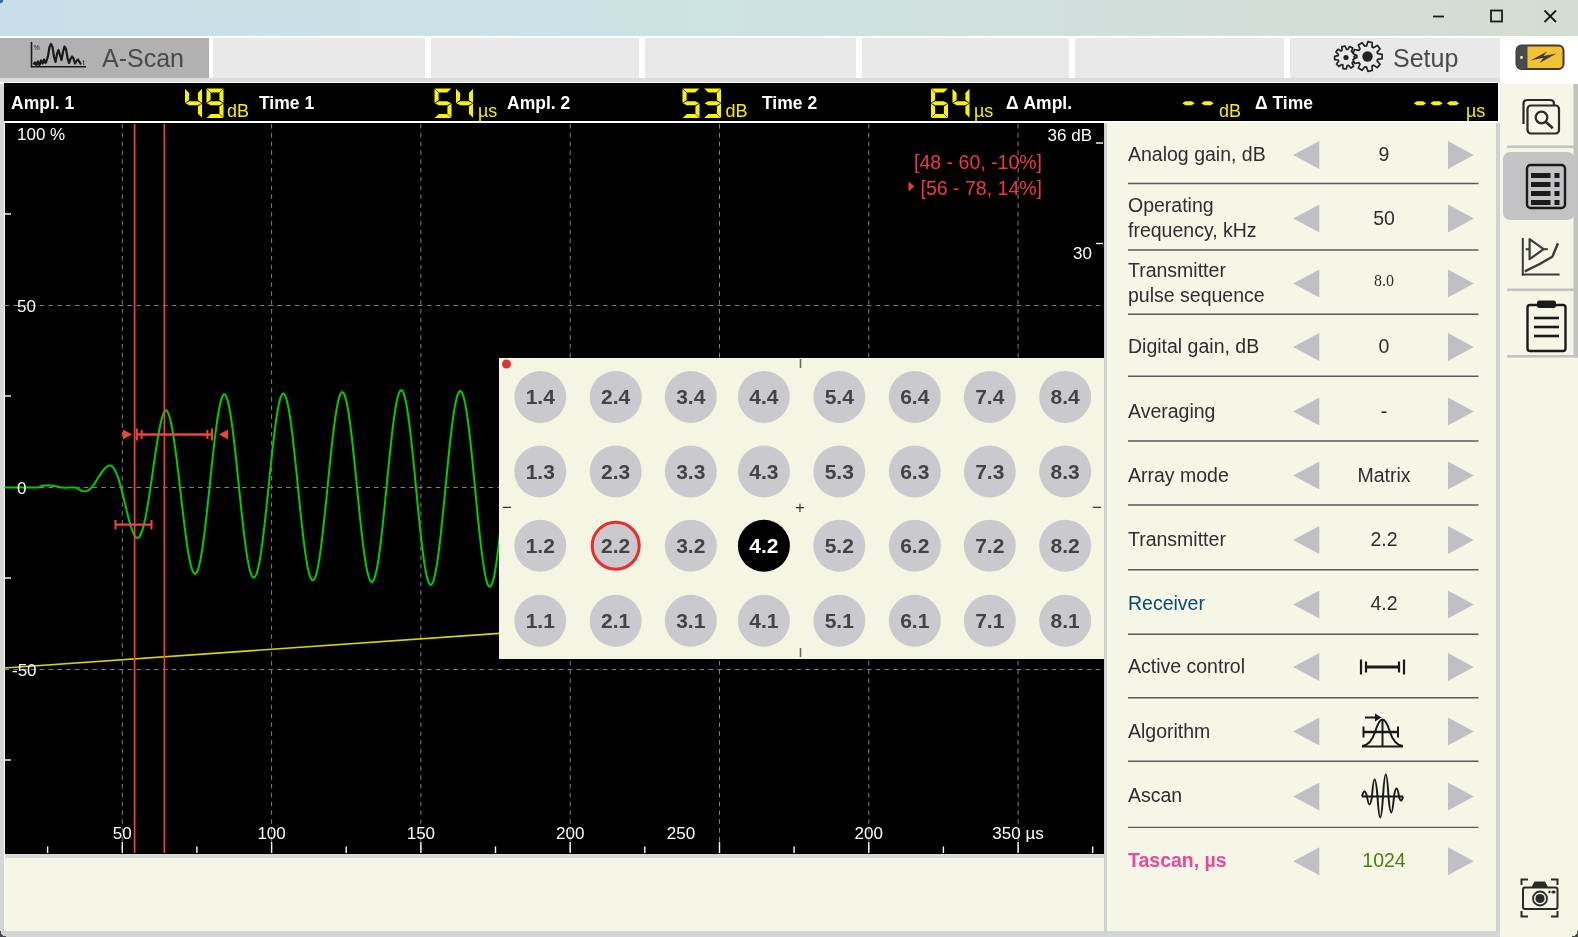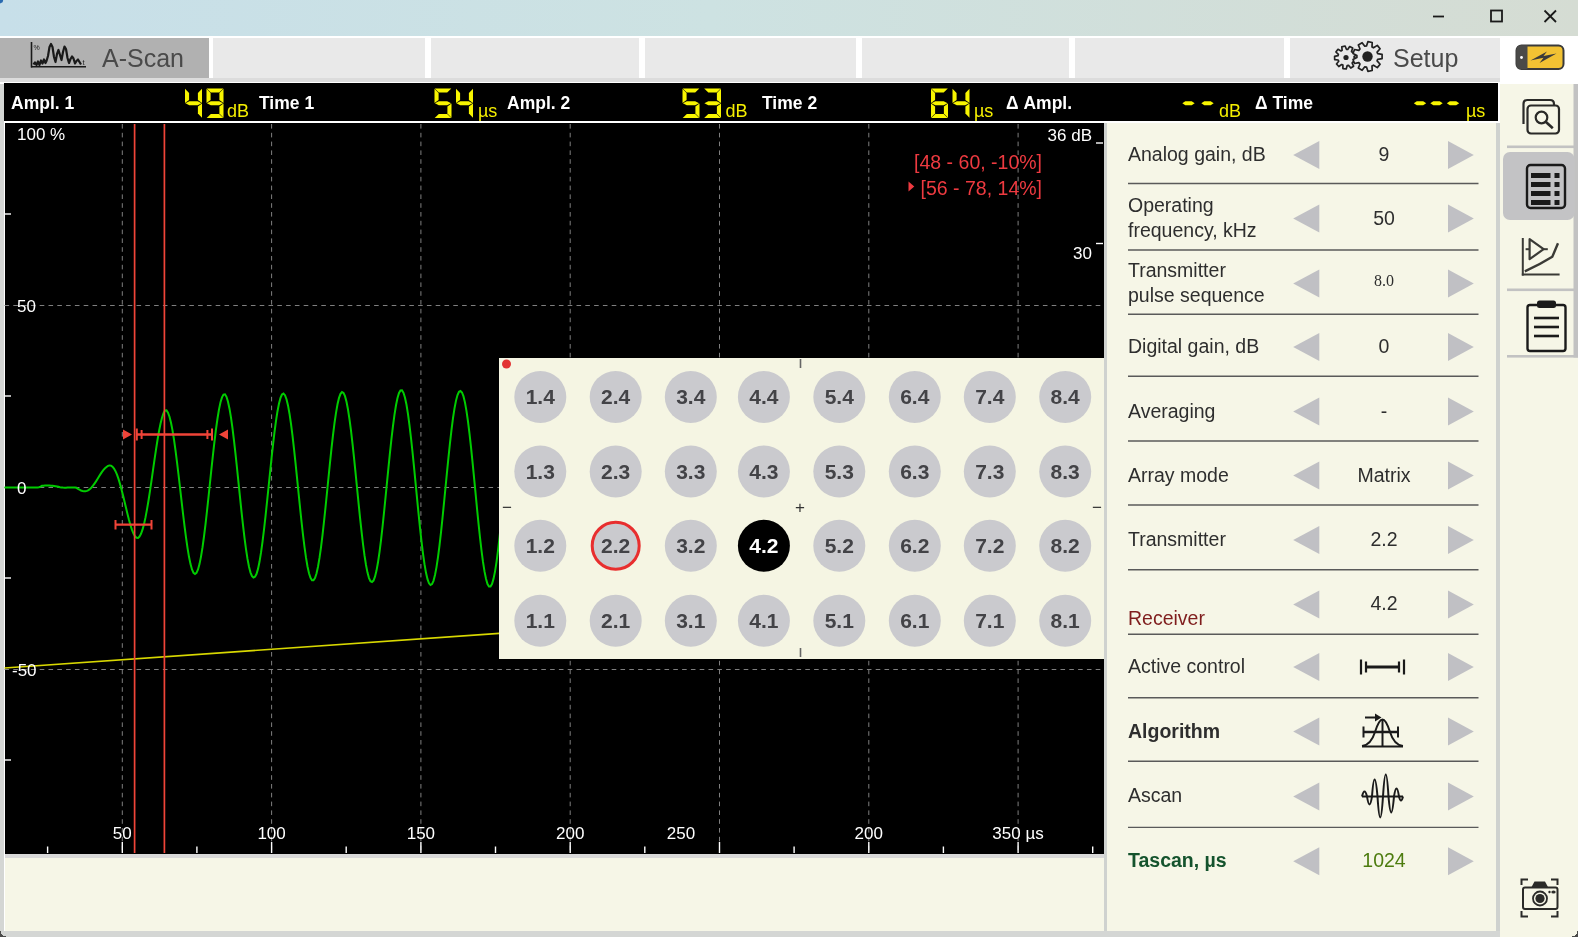--- a/index.html
+++ b/index.html
@@ -333,26 +333,26 @@
 <div class="abs" style="left:1128px;top:283.9px;font-size:19.5px;font-weight:normal;color:#2e2e2e;">pulse sequence</div>
 <div class="abs" style="left:1324px;top:271.6px;width:120px;text-align:center;font-size:16px;color:#2e2e2e;font-family:Liberation Serif, serif;">8.0</div>
 <div class="abs" style="left:1128px;top:335.0px;font-size:19.5px;font-weight:normal;color:#2e2e2e;">Digital gain, dB</div>
 <div class="abs" style="left:1324px;top:335.0px;width:120px;text-align:center;font-size:19.5px;color:#2e2e2e;">0</div>
 <div class="abs" style="left:1128px;top:399.6px;font-size:19.5px;font-weight:normal;color:#2e2e2e;">Averaging</div>
 <div class="abs" style="left:1324px;top:399.6px;width:120px;text-align:center;font-size:19.5px;color:#2e2e2e;">-</div>
 <div class="abs" style="left:1128px;top:463.6px;font-size:19.5px;font-weight:normal;color:#2e2e2e;">Array mode</div>
 <div class="abs" style="left:1324px;top:463.6px;width:120px;text-align:center;font-size:19.5px;color:#2e2e2e;">Matrix</div>
 <div class="abs" style="left:1128px;top:528.0px;font-size:19.5px;font-weight:normal;color:#2e2e2e;">Transmitter</div>
 <div class="abs" style="left:1324px;top:528.0px;width:120px;text-align:center;font-size:19.5px;color:#2e2e2e;">2.2</div>
-<div class="abs" style="left:1128px;top:592.4px;font-size:19.5px;font-weight:normal;color:#7f1d1d;margin-top:15px;">Receiver</div>
+<div class="abs" style="left:1128px;top:592.4px;font-size:19.5px;font-weight:normal;color:#0c4a6e;">Receiver</div>
 <div class="abs" style="left:1324px;top:592.4px;width:120px;text-align:center;font-size:19.5px;color:#2e2e2e;">4.2</div>
 <div class="abs" style="left:1128px;top:655.0px;font-size:19.5px;font-weight:normal;color:#2e2e2e;">Active control</div>
-<div class="abs" style="left:1128px;top:719.5px;font-size:19.5px;font-weight:bold;color:#2e2e2e;">Algorithm</div>
+<div class="abs" style="left:1128px;top:719.5px;font-size:19.5px;font-weight:normal;color:#2e2e2e;">Algorithm</div>
 <div class="abs" style="left:1128px;top:784.4px;font-size:19.5px;font-weight:normal;color:#2e2e2e;">Ascan</div>
-<div class="abs" style="left:1128px;top:849.2px;font-size:19.5px;font-weight:bold;color:#14532d;">Tascan, µs</div>
+<div class="abs" style="left:1128px;top:849.2px;font-size:19.5px;font-weight:bold;color:#ec4899;">Tascan, µs</div>
 <div class="abs" style="left:1324px;top:849.2px;width:120px;text-align:center;font-size:19.5px;color:#4d7c0f;">1024</div>
 <div class="abs" style="left:1500px;top:84px;width:78px;height:853px;background:#f6f6e7;"></div>
 <svg class="abs" style="left:1500px;top:84px" width="78" height="853">
       <rect x="73.5" y="0" width="4.5" height="273.5" fill="#c2c2c2"></rect>
       <rect x="7" y="61.5" width="71" height="2.6" fill="#c2c2c2"></rect>
       <rect x="7" y="204.5" width="71" height="2.6" fill="#c2c2c2"></rect>
       <rect x="7" y="271" width="71" height="2.6" fill="#c2c2c2"></rect>
       <rect x="3" y="68" width="71.5" height="68" rx="7" fill="#c3c3c5"></rect>
       <path d="M23.5 40 L23.5 20 Q23.5 16 27.5 16 L50 16 Q54 16 54 20 L54 26" fill="none" stroke="#2a2a28" stroke-width="2.2"></path>
       <rect x="27.5" y="21.5" width="31.5" height="28" rx="3.5" fill="#f6f6e7" stroke="#2a2a28" stroke-width="2.2"></rect>

